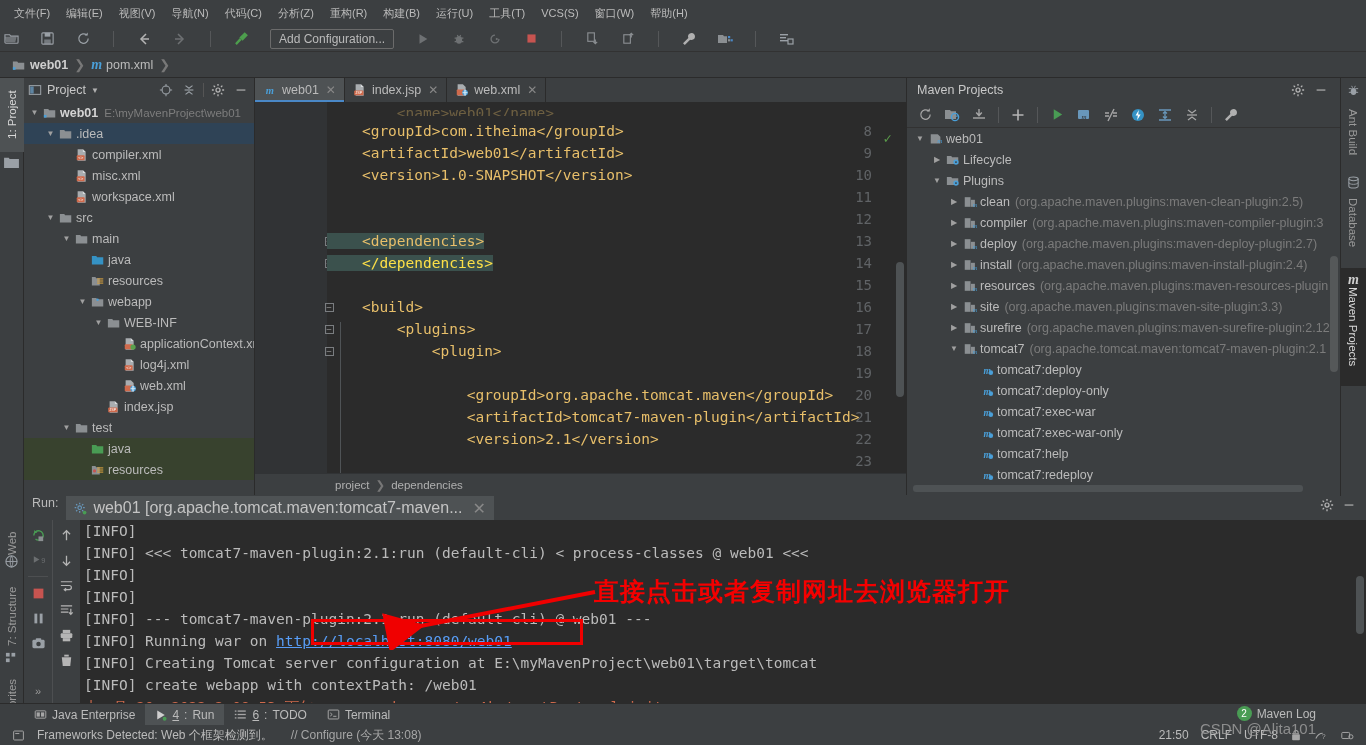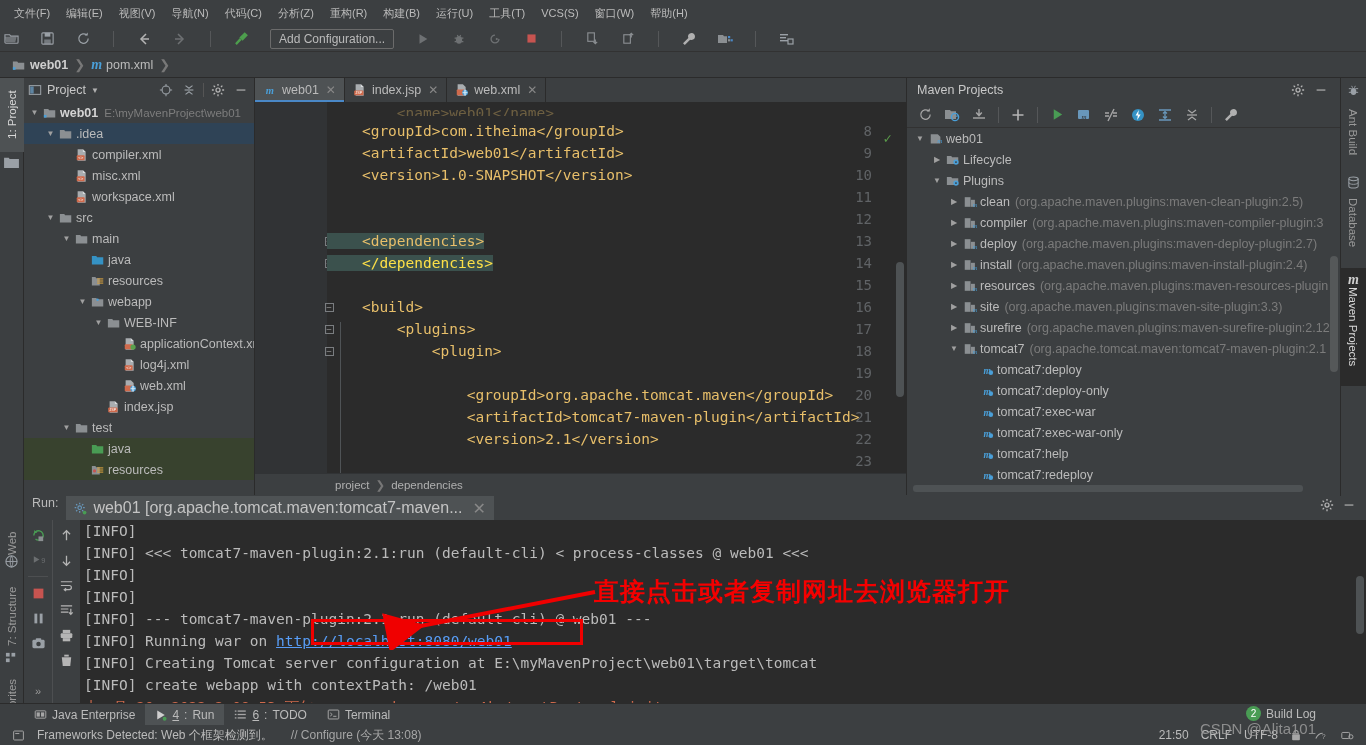--- a/index.html
+++ b/index.html
@@ -1242,21 +1242,21 @@
             <path d="M4 6l2.4 2L4 10" fill="none" stroke="#a6a6a6" stroke-width="1.2"></path>
             <rect x="7.6" y="9.6" width="4" height="1.2" fill="#a6a6a6"></rect>
           </svg>
         </span>
         <span>Terminal</span>
       </div>
     </div>
 
   <div class="eventlog">
     <span class="badge">2</span>
-    <span>Build Log</span>
+    <span>Maven Log</span>
   </div>
 
   <div class="statusbar">
     <span style="display:flex;align-items:center;gap:6px;padding-left:6px;">
       <svg width="13" height="13" viewBox="0 0 16 16">
           <rect x="2" y="2.5" width="12" height="11" rx="1" fill="none" stroke="#a6a6a6" stroke-width="1.2"></rect>
           <rect x="4" y="5" width="5" height="1.2" fill="#a6a6a6"></rect>
         </svg>
       <span class="sb-item">Frameworks Detected: Web 个框架检测到。</span>
       <span class="sb-item" style="color:#a6a6a6;">// Configure (今天 13:08)</span>

